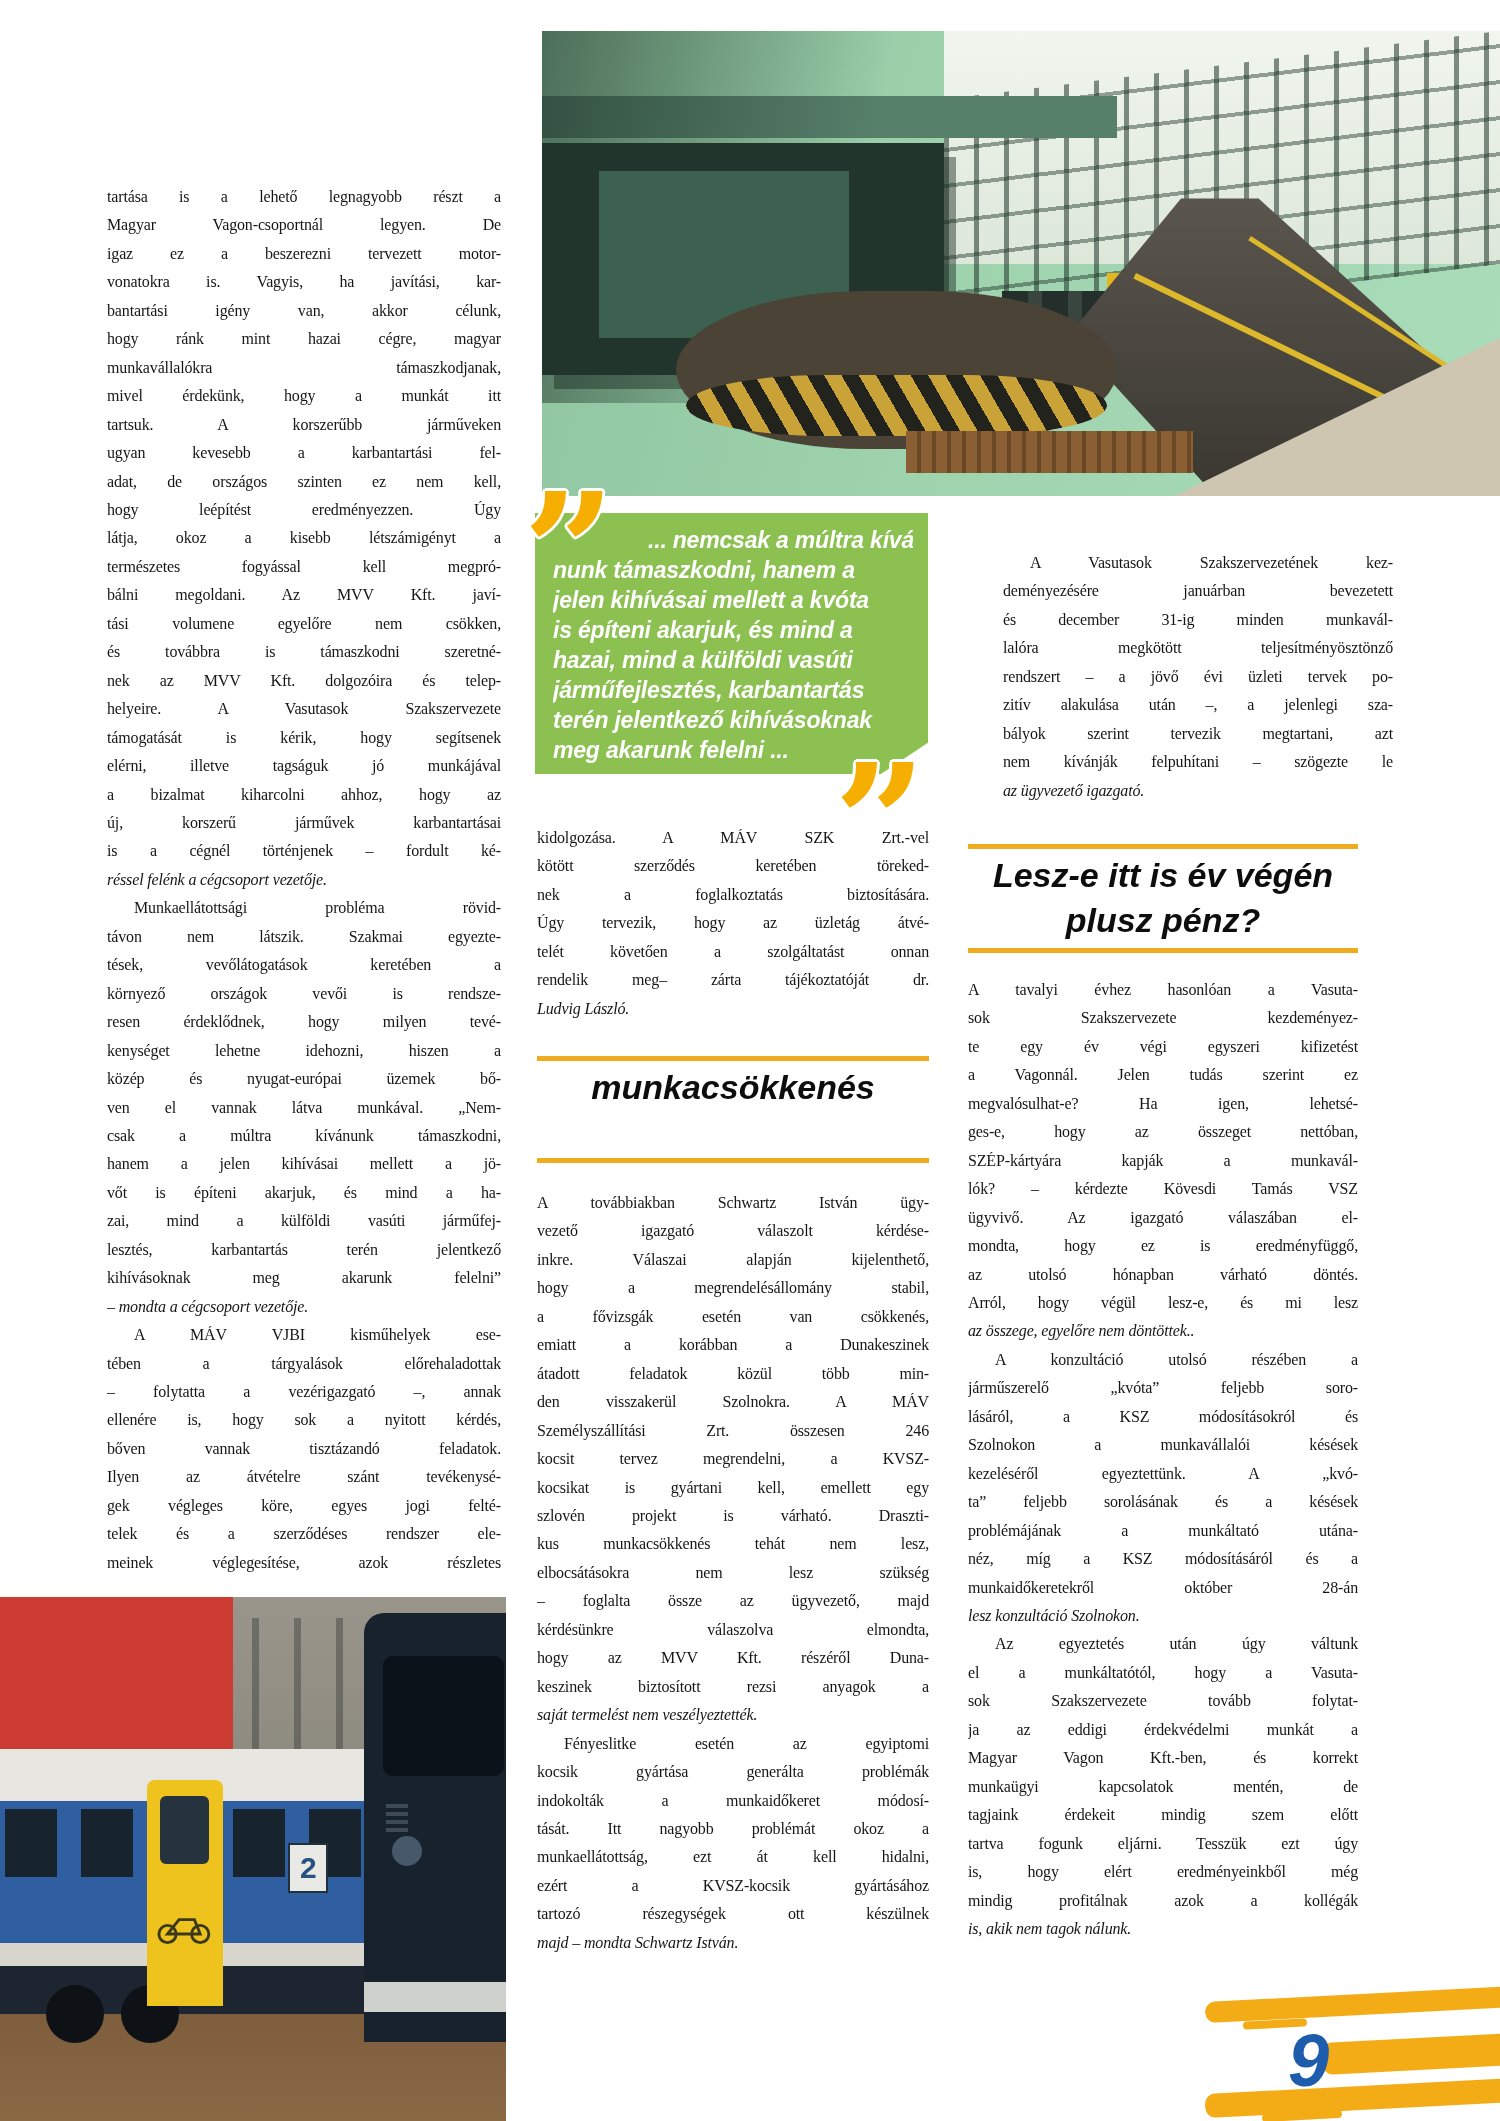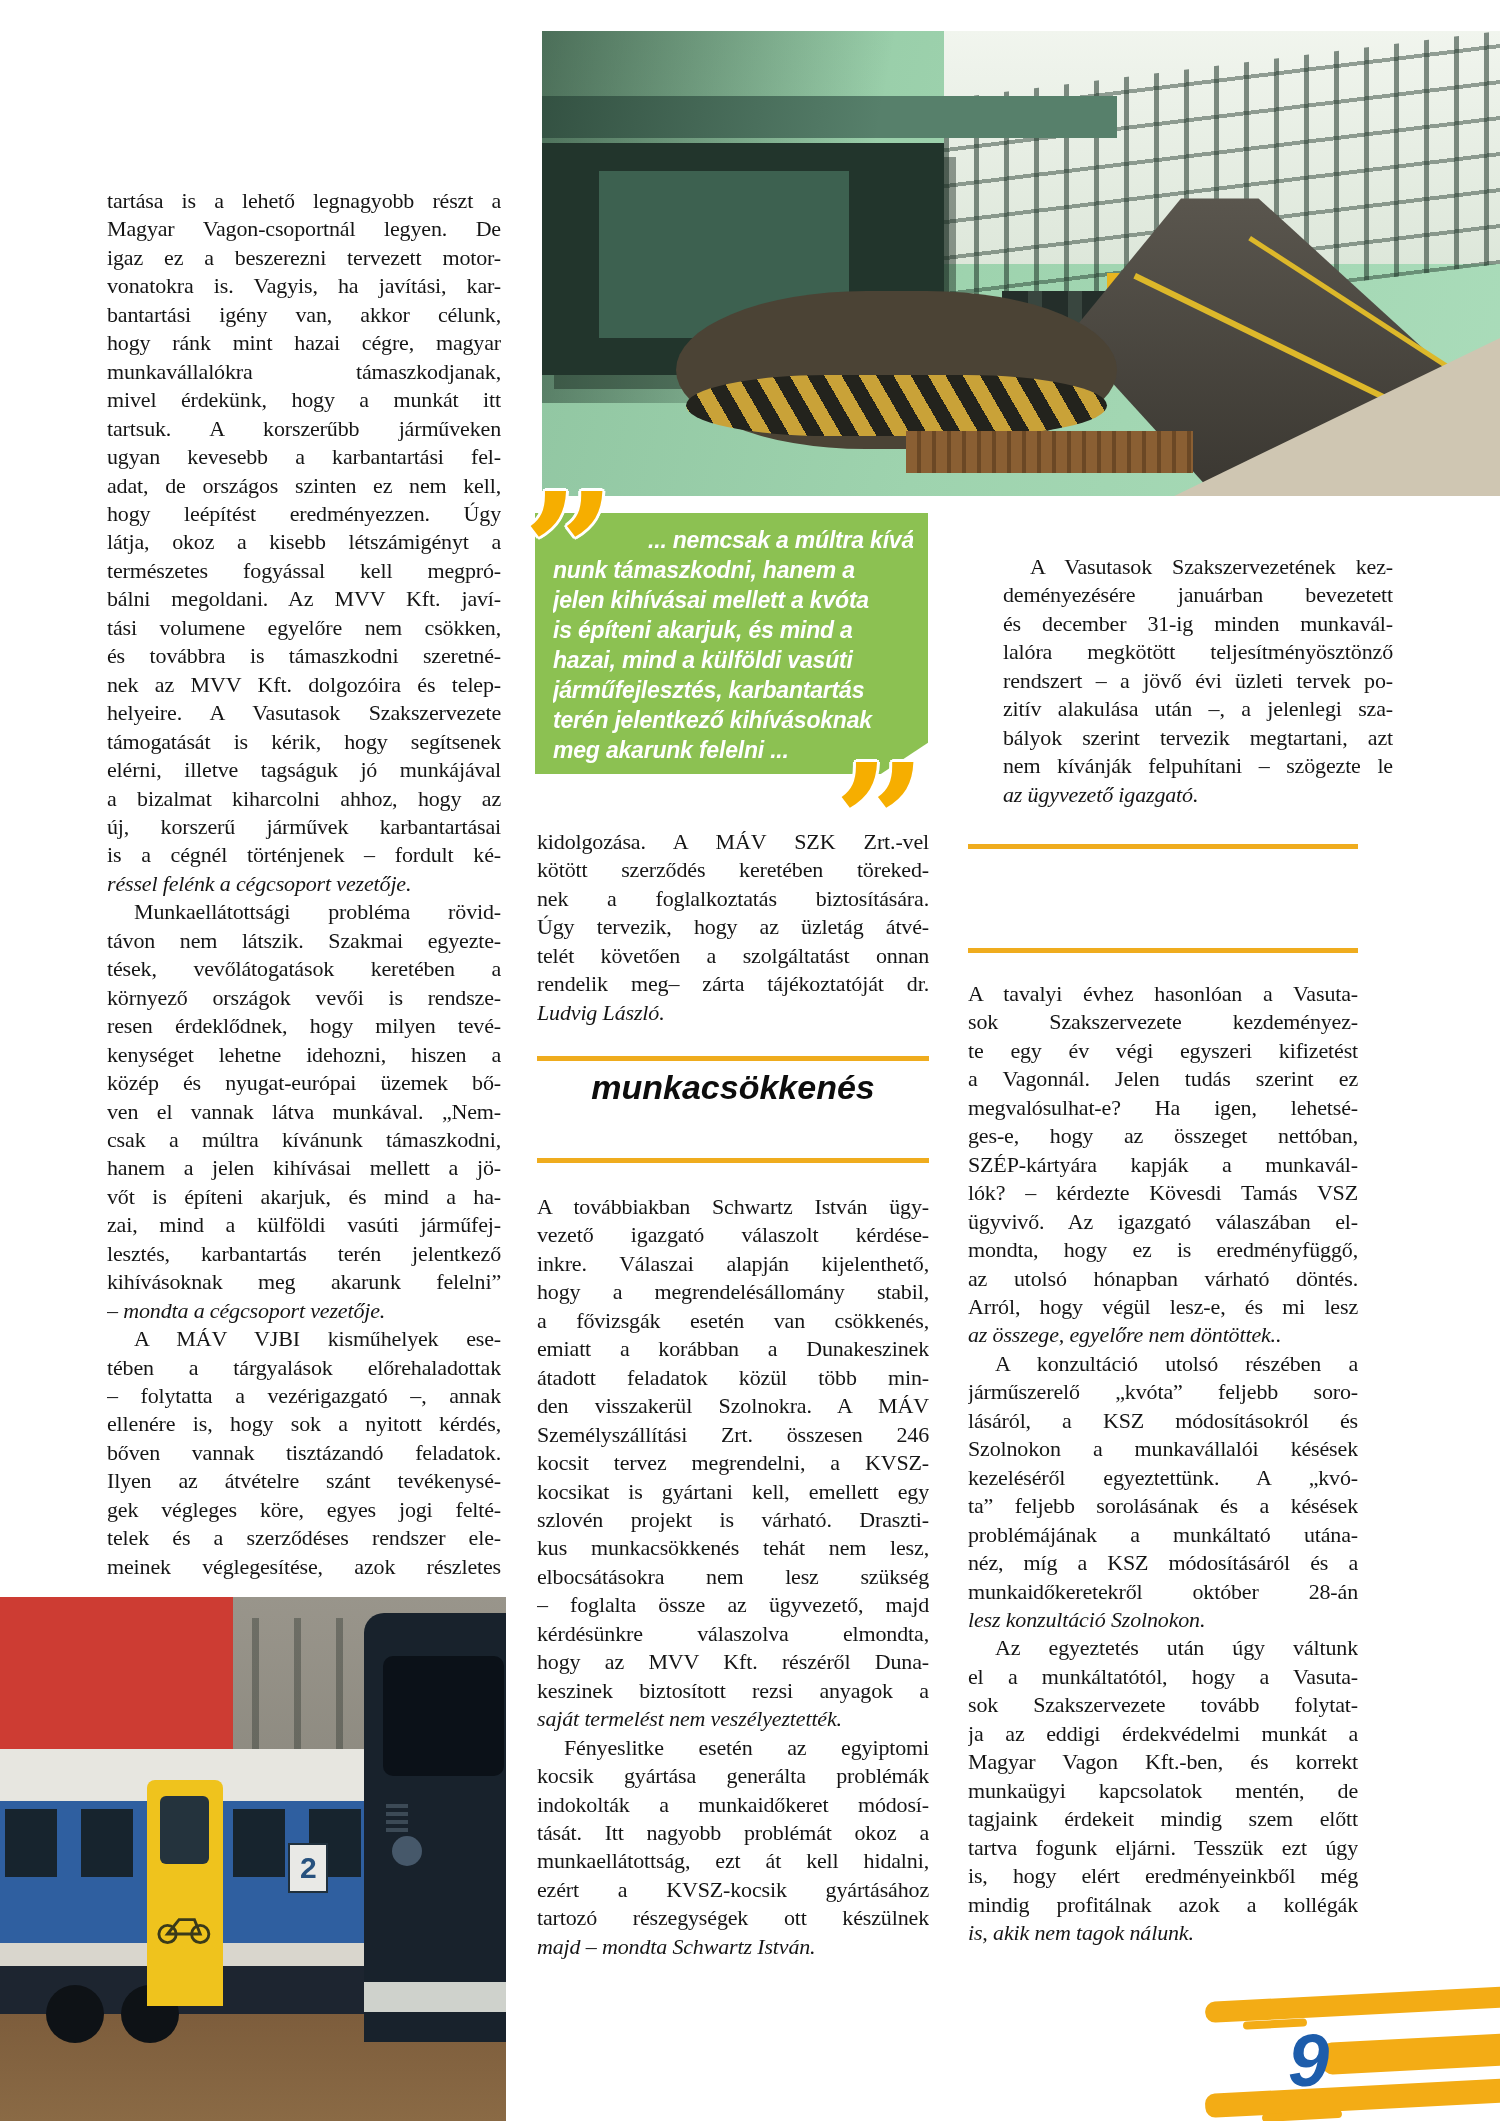--- a/index.html
+++ b/index.html
@@ -1,19 +1,19 @@
 <!DOCTYPE html>
 <html><head>
 <meta charset="utf-8">
 <style>
   html,body{margin:0;padding:0;background:#ffffff;}
   .page{position:relative;width:1500px;height:2121px;background:#fff;overflow:hidden;
         font-family:"Liberation Serif",serif;color:#151515;}
   
-  .col{position:absolute;font-size:22px;letter-spacing:-0.15px;}
+  .col{position:absolute;font-size:16px;letter-spacing:-0.15px;}
   .col .line{height:28.46px;overflow:hidden;text-align:justify;text-align-last:justify;white-space:nowrap;}
   .col .line.end{text-align-last:left;font-style:italic;}
   .col .line.ind{text-indent:27px;}
   
   .heading{position:absolute;font-family:"Liberation Sans",sans-serif;font-weight:bold;font-style:italic;
            font-size:34px;color:#0d0d0d;}
   .heading .line{height:45px;text-align:center;text-align-last:center;}
   .rule{position:absolute;height:5px;background:#efac1e;}
   
   .quote-wrap{position:absolute;left:535px;top:513px;width:393px;height:261px;}
@@ -235,20 +235,24 @@
       <div class="line">deményezésére januárban bevezetett</div>
       <div class="line">és december 31-ig minden munkavál-</div>
       <div class="line">lalóra megkötött teljesítményösztönző</div>
       <div class="line">rendszert – a jövő évi üzleti tervek po-</div>
       <div class="line">zitív alakulása után –, a jelenlegi sza-</div>
       <div class="line">bályok szerint tervezik megtartani, azt</div>
       <div class="line">nem kívánják felpuhítani – szögezte le</div>
       <div class="line end">az ügyvezető igazgató.</div>
     </section>
   <div class="rule" style="left:968px;top:844px;width:390px;"></div>
+  <div class="heading" style="left:968px;top:856px;width:390px;">
+      <div class="line">Lesz-e itt is év végén</div>
+      <div class="line">plusz pénz?</div>
+    </div>
   <div class="rule" style="left:968px;top:948px;width:390px;"></div>
   <section class="col" style="left:968px;top:981px;width:390px;">
       <div class="line">A tavalyi évhez hasonlóan a Vasuta-</div>
       <div class="line">sok Szakszervezete kezdeményez-</div>
       <div class="line">te egy év végi egyszeri kifizetést</div>
       <div class="line">a Vagonnál. Jelen tudás szerint ez</div>
       <div class="line">megvalósulhat-e? Ha igen, lehetsé-</div>
       <div class="line">ges-e, hogy az összeget nettóban,</div>
       <div class="line">SZÉP-kártyára kapják a munkavál-</div>
       <div class="line">lók? – kérdezte Kövesdi Tamás VSZ</div>

